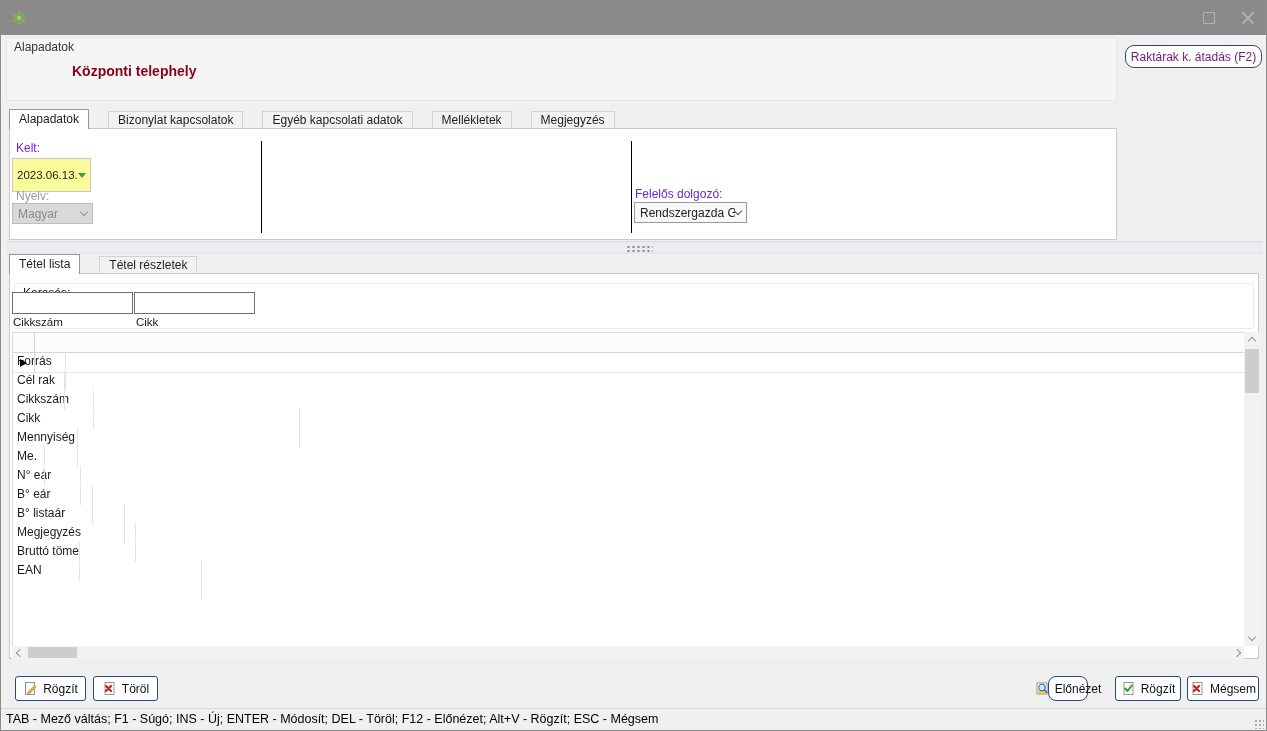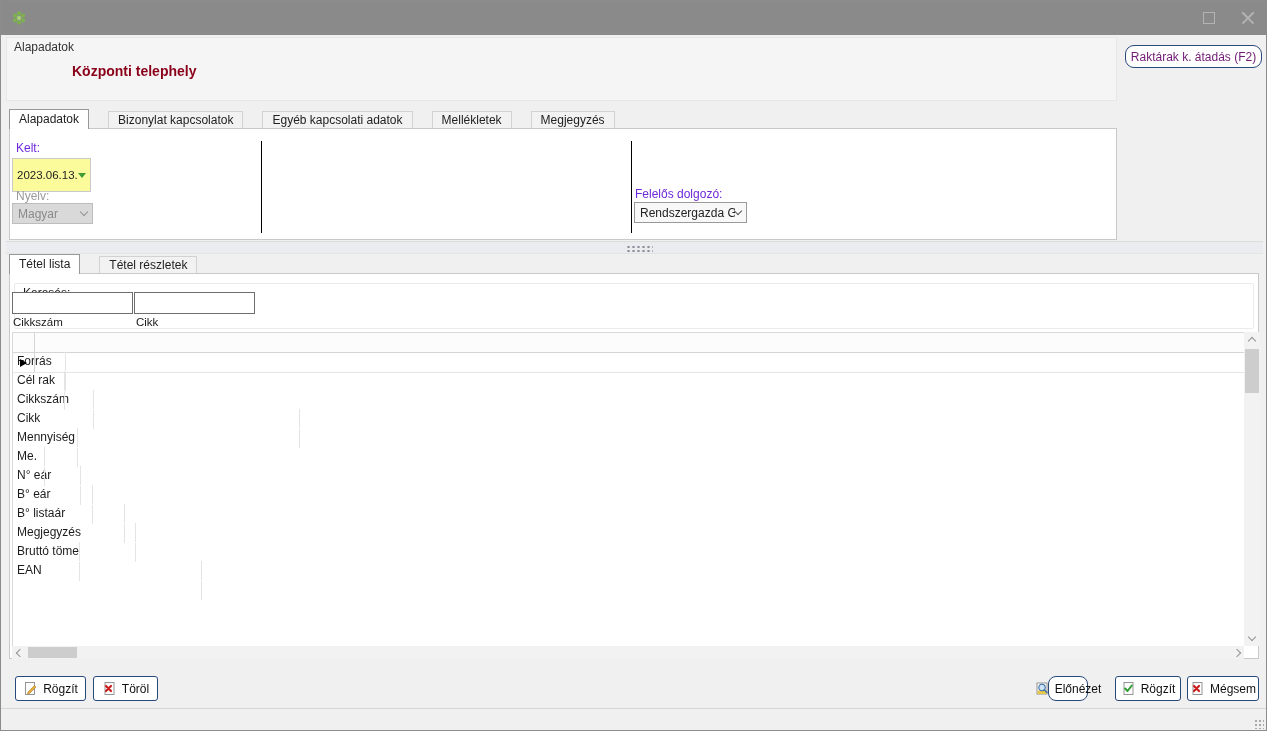--- a/index.html
+++ b/index.html
@@ -299,16 +299,17 @@
   </button>
   <button class="btn b-cancel">
     <svg width="15" height="15" viewBox="0 0 15 15">
       <rect x="3" y="1.5" width="9" height="12" fill="#fdfdfd" stroke="#8a8a8a" stroke-width="0.9"></rect>
       <path d="M4 5 L9 10 M9 5 L4 10" stroke="#cc1f1f" stroke-width="2.2" stroke-linecap="round"></path>
     </svg>
     <span>Mégsem</span>
   </button>
 
   <div class="statusbar">
+    <div class="status-text">TAB - Mező váltás; F1 - Súgó; INS - Új; ENTER - Módosít; DEL - Töröl; F12 - Előnézet; Alt+V - Rögzít; ESC - Mégsem</div>
     <div class="resize-grip"></div>
   </div>
 
 </div>
 
 </body></html>

